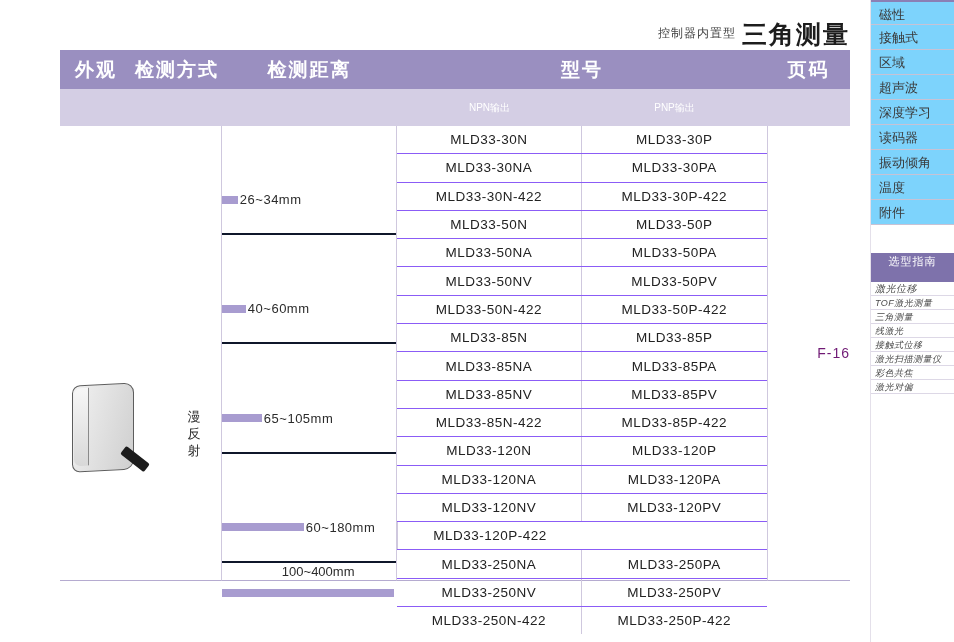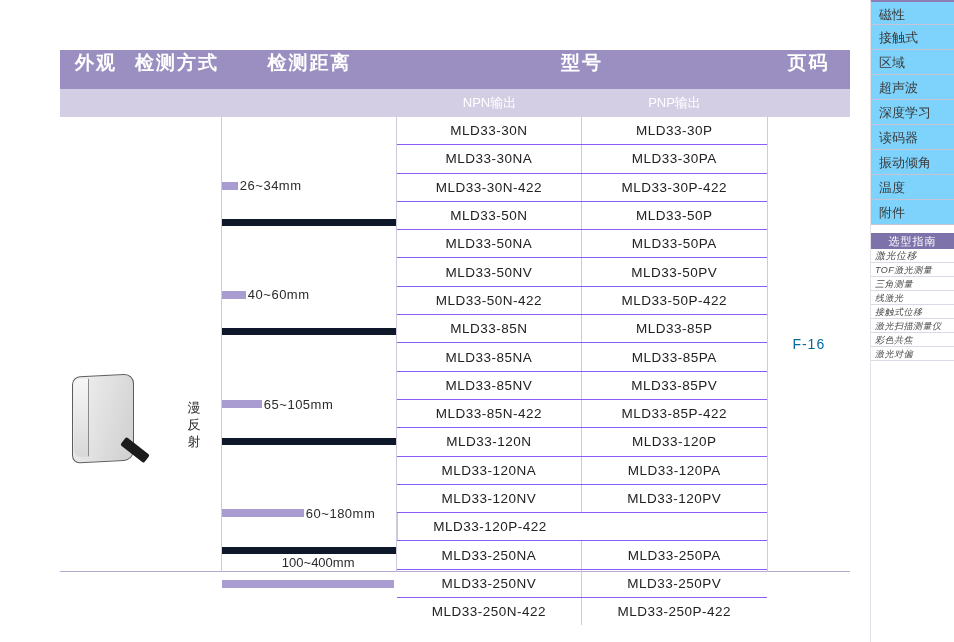--- a/index.html
+++ b/index.html
@@ -37,22 +37,22 @@
     color: #3a3a3a;
     padding-left: 8px;
     border-bottom: 1px solid #c8c2d4;
     background: #7dd3fc;
     box-sizing: border-box;
   }
   .sidebar-tab:first-child {
     border-top: 2px solid #8b7fb5;
   }
   .sidebar-guide {
-    margin-top: 8px;
-    height: 16px;
+    margin-top: 28px;
+    height: 29px;
     line-height: 17px;
     background: #7e72ab;
     color: #ffffff;
     font-size: 11px;
     text-align: center;
     letter-spacing: 1px;
   }
   .sidebar-sub-wrap {
     font-style: italic;
   }
@@ -99,39 +99,39 @@
   .table-wrap {
     position: absolute;
     top: 50px;
     left: 60px;
     width: 790px;
   }
   .hdr-row {
     height: 39px;
     background: #9a8fc0;
     display: flex;
-    align-items: flex-start;
+    align-items: center;
     color: #ffffff;
     font-size: 19px;
     font-weight: bold;
     letter-spacing: 2px;
   }
   .hdr-appearance { width: 72px; text-align: center; }
   .hdr-method { width: 90px; text-align: center; }
   .hdr-distance { width: 175px; text-align: center; }
   .hdr-model { width: 370px; text-align: center; }
   .hdr-page { width: 83px; text-align: center; }
 
   .sub-row {
-    height: 28px;
+    height: 37px;
     background: #d4cee4;
     display: flex;
     align-items: center;
     color: #ffffff;
-    font-size: 13px;
+    font-size: 10px;
     justify-content: center;
   }
   .sub-blank-a { width: 162px; }
   .sub-blank-b { width: 175px; }
   .sub-npn { width: 185px; text-align: center; }
   .sub-pnp { width: 185px; text-align: center; }
   .sub-blank-c { width: 83px; }
 
   .body-row {
     display: flex;
@@ -207,21 +207,21 @@
     width: 16px;
     font-size: 13px;
     line-height: 17px;
     color: #2b2b2b;
     text-align: center;
   }
 
   
   .dist-group {
     position: relative;
-    border-bottom: 7px solid #0f172a;
+    border-bottom: 2px solid #0f172a;
     box-sizing: border-box;
   }
   .dist-group:last-child { border-bottom: none; }
   .dist-inner {
     position: absolute;
     left: 0;
     bottom: 22px;
     display: flex;
     align-items: center;
     white-space: nowrap;
@@ -262,31 +262,34 @@
     letter-spacing: 0.5px;
   }
   .model-pnp { border-left: 1px solid #cfc8de; }
 
   .page-num {
     position: absolute;
     top: 50%;
     left: 0;
     width: 100%;
     transform: translateY(-50%);
-    text-align: center;
+    text-align: right;
     font-size: 14px;
-    color: #0369a1;
+    color: #701a75;
     letter-spacing: 1px;
   }
 </style>
 </head>
 <body>
 
 <div class="page">
 
+  <div class="top-header">
+    <span class="small">控制器内置型</span><span class="big">三角测量</span>
+  </div>
 
   <div class="table-wrap">
 
     <div class="hdr-row">
       <div class="hdr-appearance">外观</div>
       <div class="hdr-method">检测方式</div>
       <div class="hdr-distance">检测距离</div>
       <div class="hdr-model">型号</div>
       <div class="hdr-page">页码</div>
     </div>

